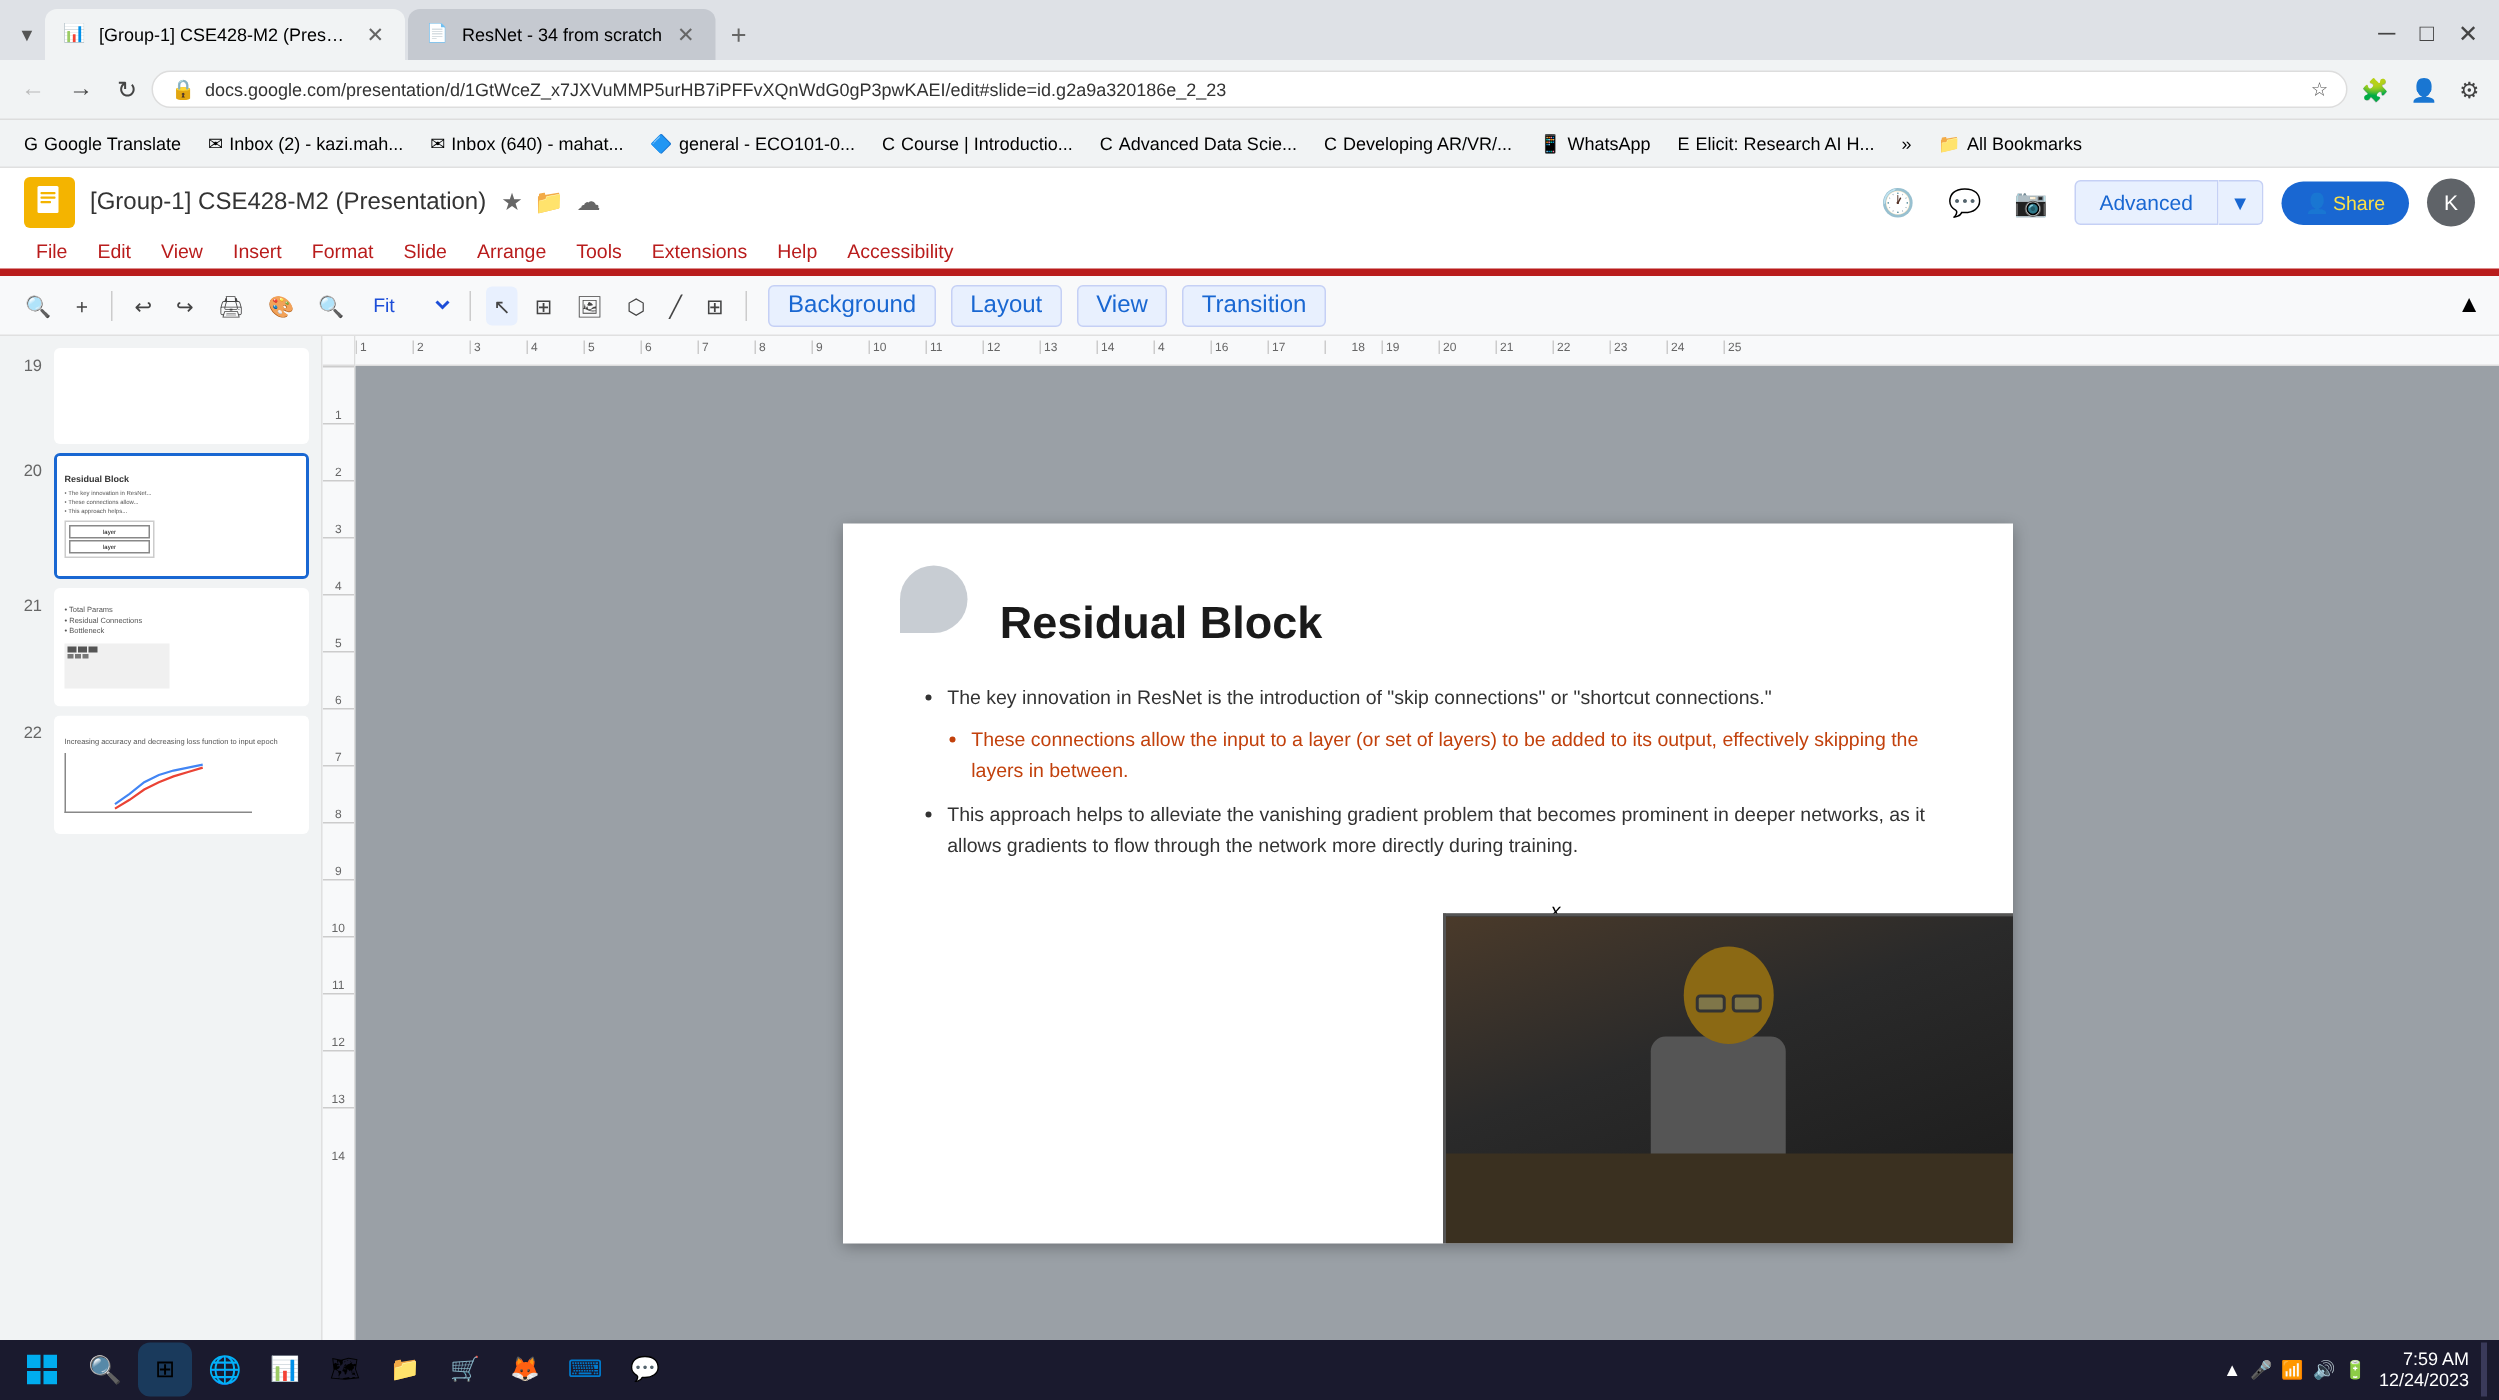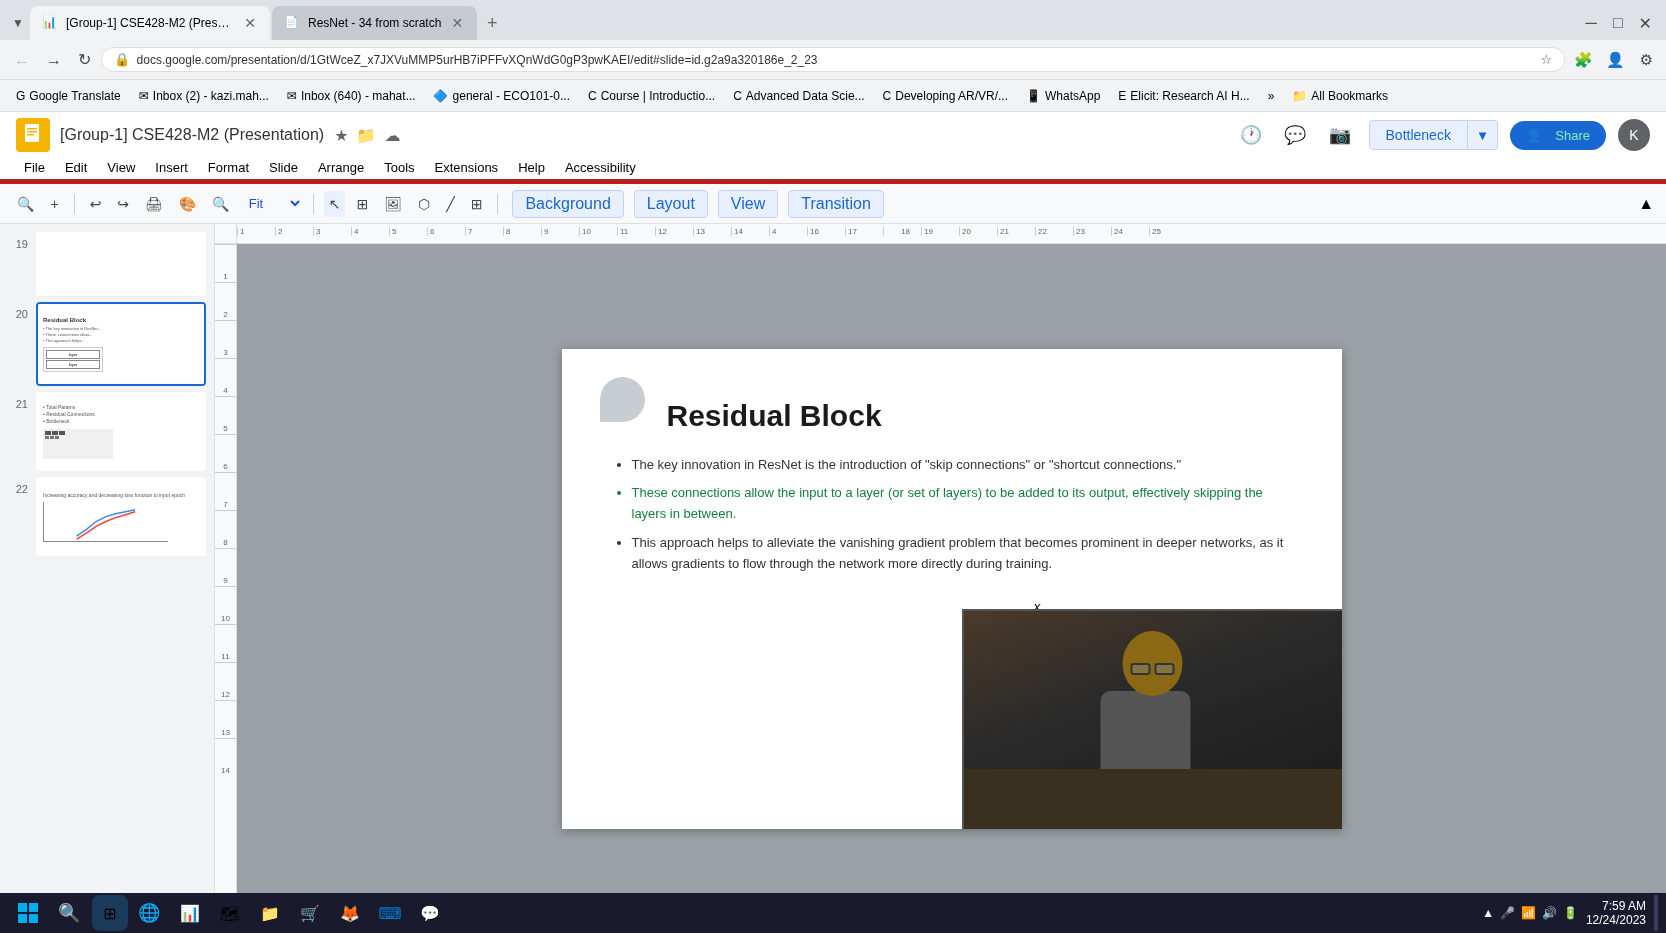--- a/index.html
+++ b/index.html
@@ -31,24 +31,24 @@
     
     .docs-app { height: calc(933px - 112px); display: flex; flex-direction: column; background: #f1f3f4; }
     .docs-header { background: white; padding: 6px 16px 0; border-bottom: 5px solid #b91c1c; }
     .docs-title-row { display: flex; align-items: center; gap: 10px; padding-bottom: 4px; }
     .docs-logo { width: 28px; height: 28px; background: #f4b400; border-radius: 4px; display: flex; align-items: center; justify-content: center; color: white; font-weight: bold; font-size: 16px; }
     .docs-title { font-size: 16px; font-weight: 500; color: #333; }
     .docs-title-icons { display: flex; align-items: center; gap: 8px; color: #555; }
     .docs-title-icons span { cursor: pointer; font-size: 16px; }
     .docs-header-right { margin-left: auto; display: flex; align-items: center; gap: 12px; }
     .docs-menu-row { display: flex; align-items: center; gap: 4px; }
-    .menu-item { padding: 4px 8px; font-size: 13px; color: #000000; cursor: pointer; border-radius: 4px; }
+    .menu-item { padding: 4px 8px; font-size: 13px; color: #b91c1c; cursor: pointer; border-radius: 4px; }
     .slideshow-btn { background: #e8f0fe; border: 1px solid #c5d0f5; border-radius: 4px 0 0 4px; padding: 6px 16px; font-size: 14px; font-weight: 500; color: #1967d2; cursor: pointer; }
     .slideshow-dropdown { background: #e8f0fe; border: 1px solid #c5d0f5; border-left: none; border-radius: 0 4px 4px 0; padding: 6px 8px; cursor: pointer; color: #1967d2; }
-    .share-btn { background: #1967d2; border: none; border-radius: 20px; padding: 7px 16px; color: #86efac; font-size: 13px; font-weight: 500; cursor: pointer; display: flex; align-items: center; gap: 13px; }
+    .share-btn { background: #1967d2; border: none; border-radius: 20px; padding: 7px 16px; color: #fde047; font-size: 13px; font-weight: 500; cursor: pointer; display: flex; align-items: center; gap: 2px; }
     .user-avatar { width: 32px; height: 32px; border-radius: 50%; background: #5f6368; display: flex; align-items: center; justify-content: center; color: white; font-size: 14px; cursor: pointer; }
 
     .toolbar { display: flex; align-items: center; height: 40px; background: #f8f9fa; border-bottom: 1px solid #e0e0e0; padding: 0 12px; gap: 6px; }
     .toolbar-btn { background: none; border: none; cursor: pointer; padding: 5px; border-radius: 4px; font-size: 14px; color: #444; display: flex; align-items: center; gap: 2px; }
     .toolbar-separator { width: 1px; height: 20px; background: #ccc; margin: 0 4px; }
     .zoom-select { border: none; background: none; font-size: 13px; color: #1d4ed8; padding: 2px 4px; cursor: pointer; }
     .layout-btn { background: #e8f0fe; border: 1px solid #c5d0f5; border-radius: 4px; padding: 4px 12px; font-size: 16px; color: #1967d2; cursor: pointer; margin-left: 4px; }
 
     
     .main-content { display: flex; flex: 1; overflow: hidden; }
@@ -184,21 +184,21 @@
       <div class="docs-title-icons">
         <span style="cursor:pointer;color:#666;">★</span>
         <span style="cursor:pointer;color:#666;">📁</span>
         <span style="cursor:pointer;color:#666;">☁</span>
       </div>
       <div class="docs-header-right">
         <button class="nav-icon-btn" style="font-size:18px;">🕐</button>
         <button class="nav-icon-btn" style="font-size:18px;">💬</button>
         <button class="nav-icon-btn" style="font-size:18px;">📷</button>
         <div style="display:flex;">
-          <button class="slideshow-btn">Bottleneck</button>
+          <button class="slideshow-btn">Advanced</button>
           <button class="slideshow-dropdown">▼</button>
         </div>
         <button class="share-btn">
           <span>👤</span>
           <span>Share</span>
         </button>
         <div class="user-avatar">K</div>
       </div>
     </div>
     <div class="docs-menu-row">
@@ -385,21 +385,21 @@
           <div class="slide-canvas">
 
             <div style="position:absolute;top:28px;left:38px;width:45px;height:45px;background:#b0b8c1;border-radius:50% 50% 50% 0;opacity:0.7;"></div>
 
             <div style="margin-left:55px;margin-top:10px;margin-bottom:22px;">
               <h1 style="font-size:30px;font-weight:bold;color:#1a1a1a;">Residual Block</h1>
             </div>
 
             <ul class="bullet-list">
               <li style="font-size:13px;color:#333;line-height:1.6;margin-bottom:8px;">The key innovation in ResNet is the introduction of "skip connections" or "shortcut connections."</li>
-              <li style="font-size:13px;color:#15803d;line-height:1.6;margin-bottom:8px;">These connections allow the input to a layer (or set of layers) to be added to its output, effectively skipping the layers in between.</li>
+              <li style="font-size:13px;color:#c2410c;line-height:1.6;margin-bottom:8px;margin-left:16px;">These connections allow the input to a layer (or set of layers) to be added to its output, effectively skipping the layers in between.</li>
               <li style="font-size:13px;color:#333;line-height:1.6;margin-bottom:8px;">This approach helps to alleviate the vanishing gradient problem that becomes prominent in deeper networks, as it allows gradients to flow through the network more directly during training.</li>
             </ul>
 
             <div style="position:absolute;bottom:50px;left:380px;">
               <svg width="200" height="180" viewBox="0 0 200 180">
 
                 <text x="95" y="15" text-anchor="middle" font-size="13" font-style="italic">x</text>
 
                 <line x1="95" y1="18" x2="95" y2="40" stroke="#333" stroke-width="1.5"></line>
                 <polygon points="90,38 100,38 95,46" fill="#333"></polygon>

